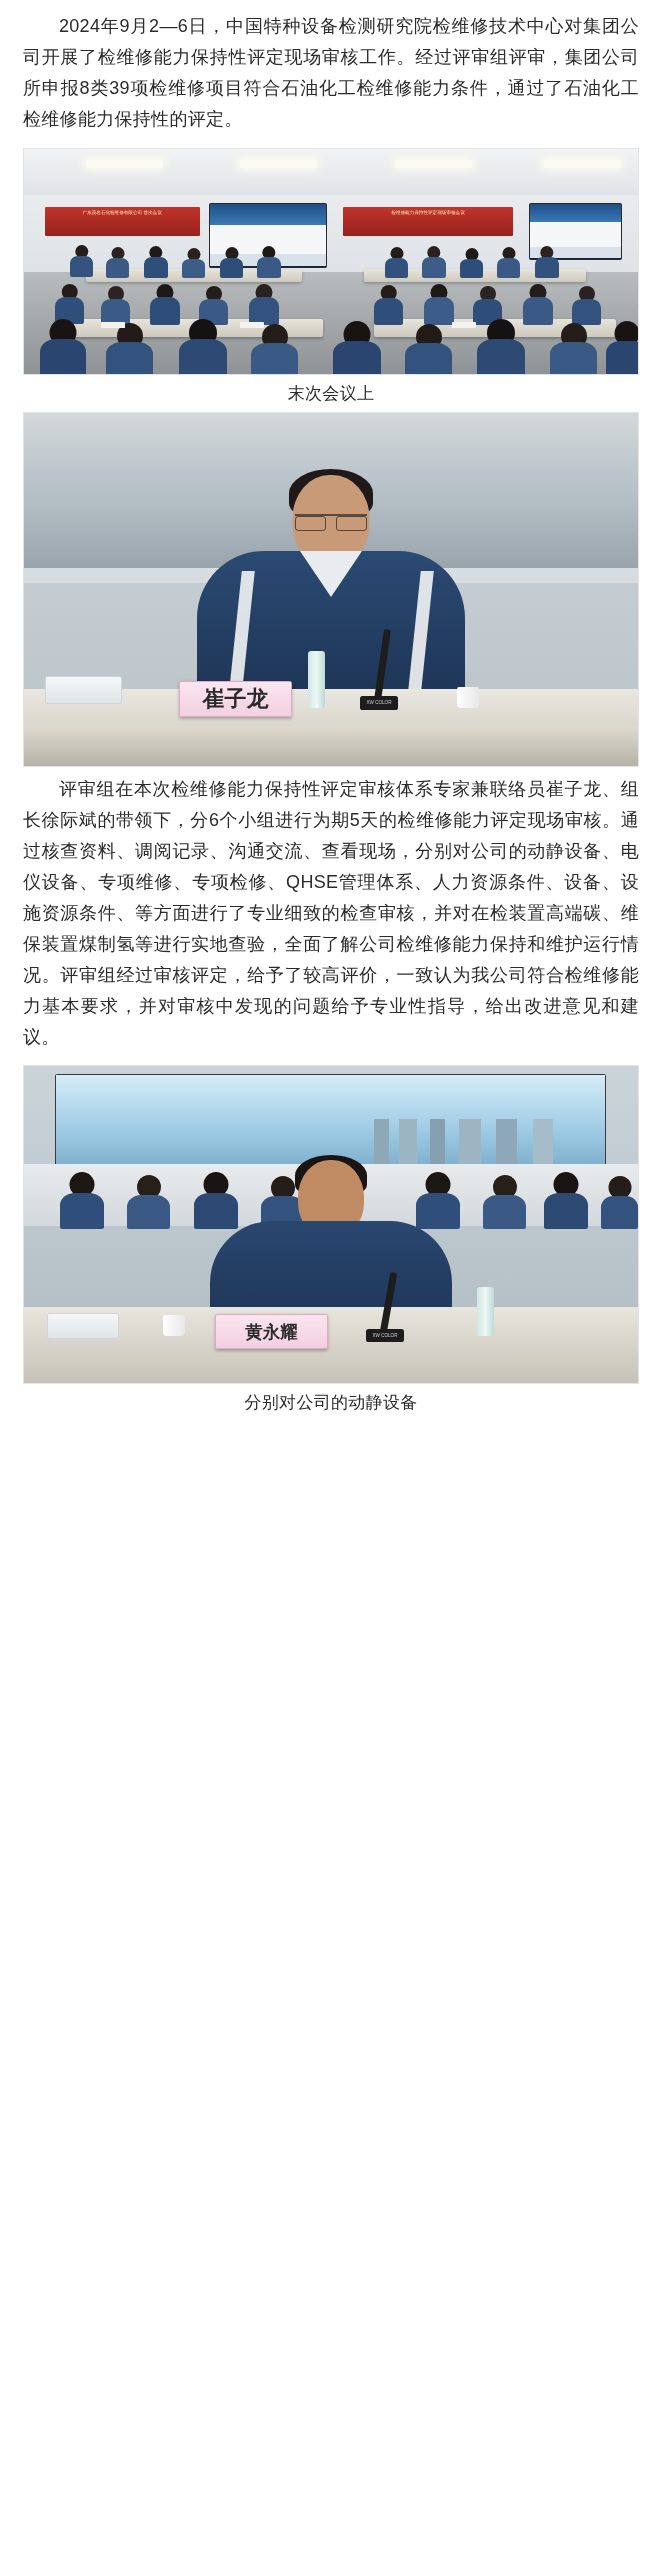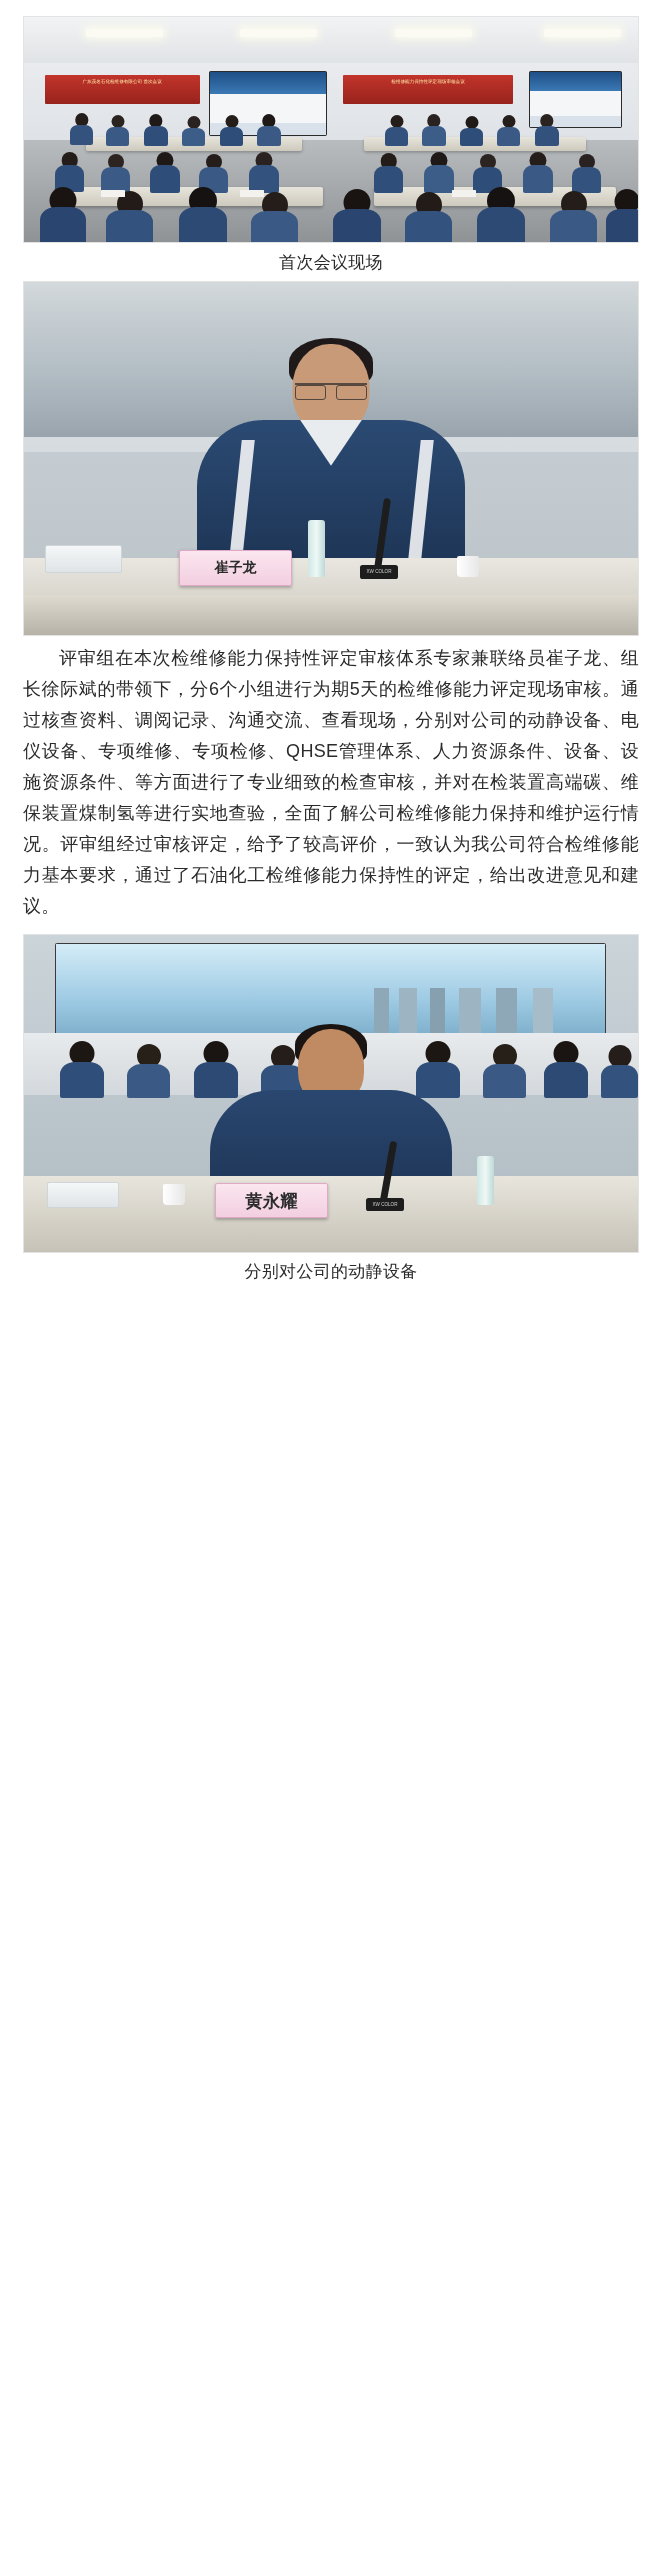--- a/index.html
+++ b/index.html
@@ -213,20 +213,21 @@
   .seat { position: absolute; }
   .seat .head { position: absolute; left: 50%; transform: translateX(-50%); border-radius: 50%; }
   .seat .torso { position: absolute; left: 0; bottom: 0; width: 100%; border-radius: 34% 34% 2.1px 2.1px; }
   .paper { position: absolute; background: #f3f2ee; border-radius: 0.5px; }
 </style>
 </head>
 <body>
 
 <div class="page">
 
+  <p class="para">2024年9月2—6日，中国特种设备检测研究院检维修技术中心对集团公司开展了检维修能力保持性评定现场审核工作。经过评审组评审，集团公司所申报8类39项检维修项目符合石油化工检维修能力条件，通过了石油化工检维修能力保持性的评定。</p>
 
   <div class="figure">
     <div class="photo photo-meeting1">
       <div class="p1-ceiling"></div>
       <div class="p1-ceil-light" style="left:62px;"></div>
       <div class="p1-ceil-light" style="left:216px;"></div>
       <div class="p1-ceil-light" style="left:371px;"></div>
       <div class="p1-ceil-light" style="left:520px;"></div>
       <div class="p1-wall"></div>
 
@@ -372,21 +373,21 @@
         </div>
       <div class="seat" style="left:582px;top:172px; width:41px; height:56px;">
           <div class="head" style="top:0; width:25px; height:25px; background:#191412;"></div>
           <div class="torso" style="height:36px; background:#2a4670;"></div>
         </div>
 
       <div class="paper" style="left:77px; top:173px; width:24px; height:6.2px;"></div>
       <div class="paper" style="left:216px; top:173px; width:24px; height:6.2px;"></div>
       <div class="paper" style="left:428px; top:173px; width:24px; height:6.2px;"></div>
     </div>
-    <div class="figure-caption">首次会议现场</div>
+    <div class="figure-caption">末次会议上</div>
   </div>
 
   <div class="figure">
     <div class="photo photo-speaker1">
       <div class="p2-backdrop"></div>
       <div class="p2-bluewall"></div>
 
       <div class="p2-hair"></div>
       <div class="p2-person-head"></div>
       <div class="p2-glasses"></div>
@@ -399,26 +400,26 @@
       <div class="p2-table"></div>
       <div class="p2-tablefront"></div>
 
       <div class="tissue-box" style="left:20.6px; bottom:62px; width:77px; height:28px;"></div>
       <div class="bottle" style="left:284px; bottom:58px; height:57px;"></div>
       <div class="cup" style="left:433px; bottom:58px;"></div>
 
       <div class="mic" style="left:355px; bottom:65px; height:72px; transform:rotate(8deg);"></div>
       <div class="mic-base" style="left:336px; bottom:56px;">XW COLOR</div>
 
-      <div class="nameplate" style="left:155px; bottom:49px; width:113px; height:36px; font-size:14px;">崔子龙</div>
+      <div class="nameplate" style="left:155px; bottom:49px; width:113px; height:36px; font-size:22px;">崔子龙</div>
     </div>
   </div>
 
 
-  <p class="para">评审组在本次检维修能力保持性评定审核体系专家兼联络员崔子龙、组长徐际斌的带领下，分6个小组进行为期5天的检维修能力评定现场审核。通过核查资料、调阅记录、沟通交流、查看现场，分别对公司的动静设备、电仪设备、专项维修、专项检修、QHSE管理体系、人力资源条件、设备、设施资源条件、等方面进行了专业细致的检查审核，并对在检装置高端碳、维保装置煤制氢等进行实地查验，全面了解公司检维修能力保持和维护运行情况。评审组经过审核评定，给予了较高评价，一致认为我公司符合检维修能力基本要求，通过了石油化工检维修能力保持性的评定，给出改进意见和建议。</p>
+  <p class="para">评审组在本次检维修能力保持性评定审核体系专家兼联络员崔子龙、组长徐际斌的带领下，分6个小组进行为期5天的检维修能力评定现场审核。通过核查资料、调阅记录、沟通交流、查看现场，分别对公司的动静设备、电仪设备、专项维修、专项检修、QHSE管理体系、人力资源条件、设备、设施资源条件、等方面进行了专业细致的检查审核，并对在检装置高端碳、维保装置煤制氢等进行实地查验，全面了解公司检维修能力保持和维护运行情况。评审组经过审核评定，给予了较高评价，一致认为我公司符合检维修能力基本要求，并对审核中发现的问题给予专业性指导，给出改进意见和建议。</p>
 
   <div class="figure">
     <div class="photo photo-speaker2">
       <div class="p3-screen">
         <div class="p3-screen-sky"></div>
         <div class="p3-city"></div>
       </div>
       <div class="p3-wall"></div>
 
       <div class="seat" style="left:36px;  top:106px; width:44px; height:57px;">

